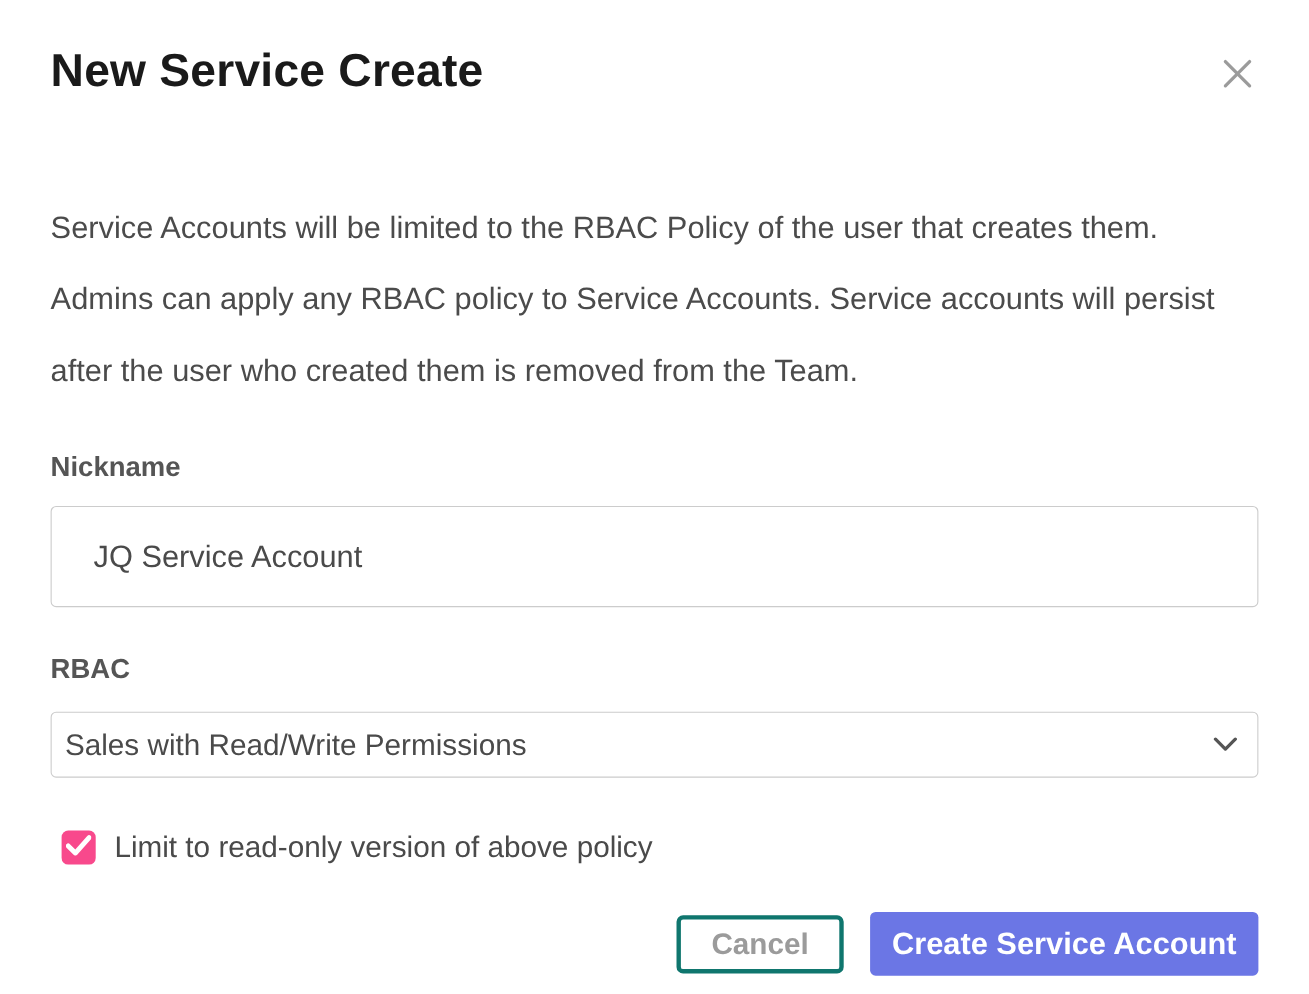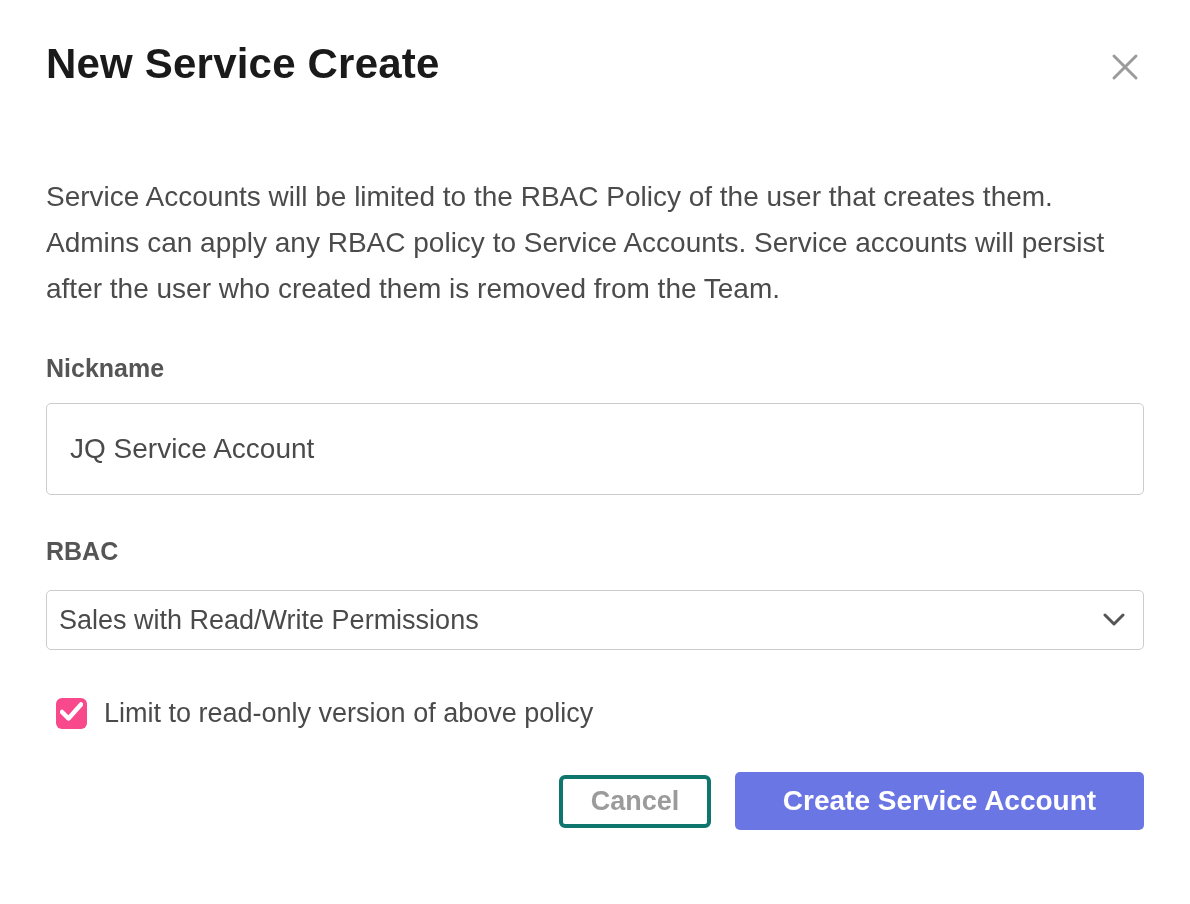--- a/index.html
+++ b/index.html
@@ -30,37 +30,37 @@
     background: none;
     border: none;
     cursor: pointer;
     padding: 4px;
     margin-top: 8px;
     line-height: 0;
   }
   .modal-description {
     margin-top: 86px;
     font-size: 28px;
-    line-height: 46px;
+    line-height: 65px;
     color: #4b4b4b;
     max-width: 1105px;
   }
   .field-label {
     margin-top: 42px;
     font-size: 25px;
     font-weight: 700;
     color: #555555;
   }
   .text-input {
     margin-top: 20px;
     width: 1098px;
     height: 92px;
     border: 1px solid #cccccc;
     border-radius: 5px;
-    padding: 0 23px;
+    padding: 0 38px;
     font-size: 28px;
     color: #4a4a4a;
     font-family: "Liberation Sans", "DejaVu Sans", sans-serif;
     outline: none;
     background: #ffffff;
   }
   .select-wrap {
     position: relative;
     margin-top: 24px;
     width: 1098px;
@@ -123,21 +123,21 @@
     background: #ffffff;
     border: 4px solid #0f766e;
     border-radius: 6px;
     font-size: 27px;
     font-weight: 700;
     color: #9b9b9b;
     font-family: "Liberation Sans", "DejaVu Sans", sans-serif;
     cursor: pointer;
   }
   .btn-create {
-    width: 409px;
+    width: 353px;
     height: 58px;
     border: none;
     border-radius: 5px;
     font-size: 28px;
     font-weight: 700;
     color: #ffffff;
     font-family: "Liberation Sans", "DejaVu Sans", sans-serif;
     cursor: pointer;
   }
 </style>

